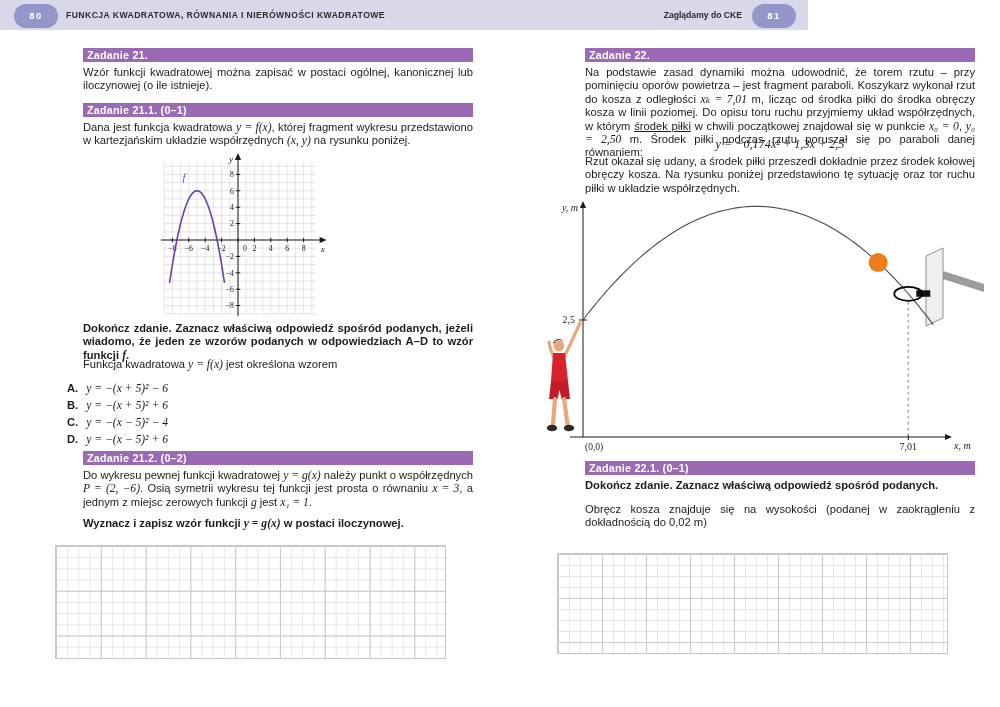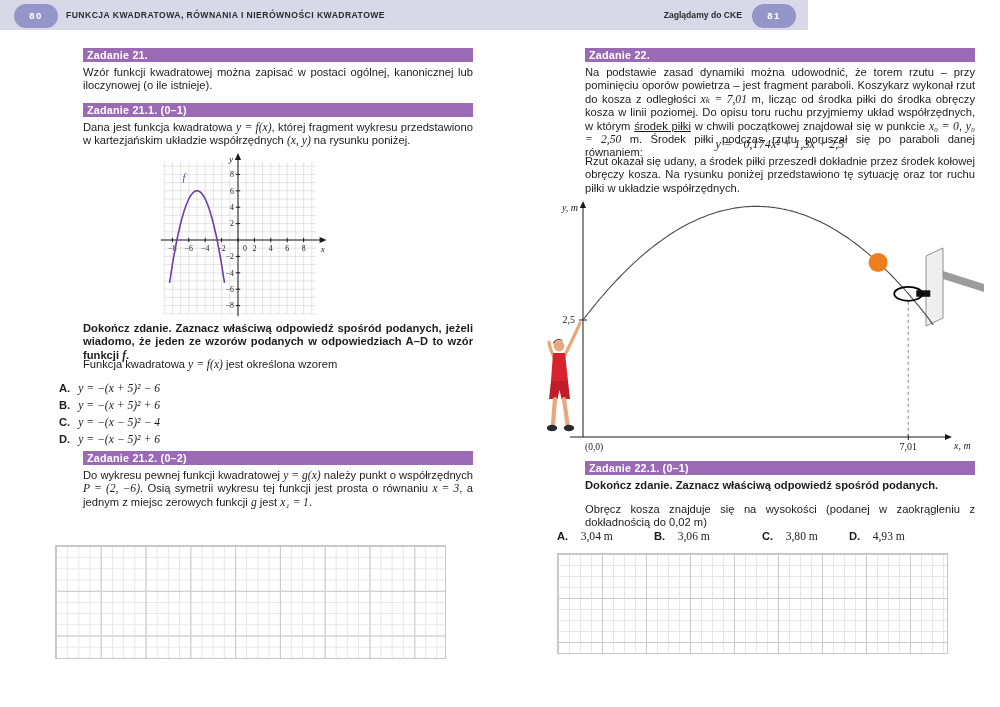--- a/index.html
+++ b/index.html
@@ -22,21 +22,21 @@
   .blk{position:absolute;left:0;width:390px;margin-left:28px;}
   .zbar{background:#9a6ab4;color:#fff;font-weight:bold;font-size:10.8px;height:14px;
         line-height:14.5px;padding-left:4px;letter-spacing:.2px;box-sizing:border-box;}
   .p{font-size:11.2px;line-height:13.4px;text-align:justify;}
   .bold{font-weight:bold;}
   .math{font-family:"Liberation Serif","DejaVu Serif",serif;font-style:italic;font-size:11.6px;}
   .uline{text-decoration:underline;}
   .equation{text-align:center;font-family:"Liberation Serif","DejaVu Serif",serif;
             font-style:italic;font-size:12.2px;}
   .num{font-family:"Liberation Serif","DejaVu Serif",serif;font-size:11.6px;}
-  .opt-row{position:absolute;left:4px;height:14px;white-space:nowrap;}
+  .opt-row{position:absolute;left:12px;height:14px;white-space:nowrap;}
   .opt-label{font-weight:bold;font-size:11.2px;margin-right:8px;}
   .opt-formula{font-family:"Liberation Serif","DejaVu Serif",serif;font-style:italic;font-size:11.6px;}
   .opts4{position:absolute;width:390px;height:15px;}
   .opt4{position:absolute;white-space:nowrap;}
   .opt4.o1{left:0;} .opt4.o2{left:97px;} .opt4.o3{left:205px;} .opt4.o4{left:292px;}
   .answer-grid{position:absolute;left:0;width:389px;background-color:#fff;border:1px solid #c6c6cc;
     background-image:
       linear-gradient(to right,#c9c9cf 1px,transparent 1px),
       linear-gradient(to bottom,#c9c9cf 1px,transparent 1px),
       linear-gradient(to right,#e5e5ea 1px,transparent 1px),
@@ -172,20 +172,21 @@
       <span class="opt-label">C.</span><span class="opt-formula">y = −(x − 5)² − 4</span>
     </div>
     <div class="opt-row" style="top:429px">
       <span class="opt-label">D.</span><span class="opt-formula">y = −(x − 5)² + 6</span>
     </div>
 
     <div class="blk zbar" style="top:451px">Zadanie 21.2. (0–2)</div>
 
     <div class="blk p" style="top:469px"><span>Do wykresu pewnej funkcji kwadratowej </span><span class="math">y = g(x)</span><span> należy punkt o współrzędnych </span><span class="math">P = (2, −6)</span><span>. Osią symetrii wykresu tej funkcji jest prosta o równaniu </span><span class="math">x = 3</span><span>, a jednym z miejsc zerowych funkcji </span><span class="math">g</span><span> jest </span><span class="math">x₁ = 1</span><span>.</span></div>
 
+    <div class="blk p bold" style="top:517px"><span>Wyznacz i zapisz wzór funkcji </span><span class="math">y = g(x)</span><span> w postaci iloczynowej.</span></div>
 
     <div class="answer-grid grid-a"></div>
   </section>
 
   <section class="page page-right">
 
     <div class="blk zbar" style="top:48px">Zadanie 22.</div>
 
     <div class="blk p" style="top:66px"><span>Na podstawie zasad dynamiki można udowodnić, że torem rzutu – przy pominięciu oporów powietrza – jest fragment paraboli. Koszykarz wykonał rzut do kosza z odległości </span><span class="math">xₖ = 7,01</span><span> m, licząc od środka piłki do środka obręczy kosza w linii poziomej. Do opisu toru ruchu przyjmiemy układ współrzędnych, w którym </span><span class="uline">środek piłki</span><span> w chwili początkowej znajdował się w punkcie </span><span class="math">x₀ = 0</span><span>, </span><span class="math">y₀ = 2,50</span><span> m. Środek piłki podczas rzutu poruszał się po paraboli danej równaniem:</span></div>
 
@@ -228,26 +229,16 @@
         <ellipse cx="360.26399999999995" cy="98.792" rx="14" ry="7" fill="none" stroke="#000" stroke-width="1.8"></ellipse>
         <circle cx="330.104" cy="67.44678272000002" r="9.5" fill="#ee7d1e"></circle>
       </svg>
 
     <div class="blk zbar" style="top:461px">Zadanie 22.1. (0–1)</div>
 
     <div class="blk p bold" style="top:479px">Dokończ zdanie. Zaznacz właściwą odpowiedź spośród podanych.</div>
 
     <div class="blk p" style="top:503px">Obręcz kosza znajduje się na wysokości (podanej w zaokrągleniu z dokładnością do 0,02 m)</div>
 
-    <div class="opts4" style="top:526px">
-      <span class="opt4 o1"><b class="opt-label">A.</b>
-        <span class="num">3,04 m</span></span>
-      <span class="opt4 o2"><b class="opt-label">B.</b>
-        <span class="num">3,06 m</span></span>
-      <span class="opt4 o3"><b class="opt-label">C.</b>
-        <span class="num">3,80 m</span></span>
-      <span class="opt4 o4"><b class="opt-label">D.</b>
-        <span class="num">4,93 m</span></span>
-    </div>
 
     <div class="answer-grid grid-b"></div>
   </section>
 </div>
 
 </body></html>

